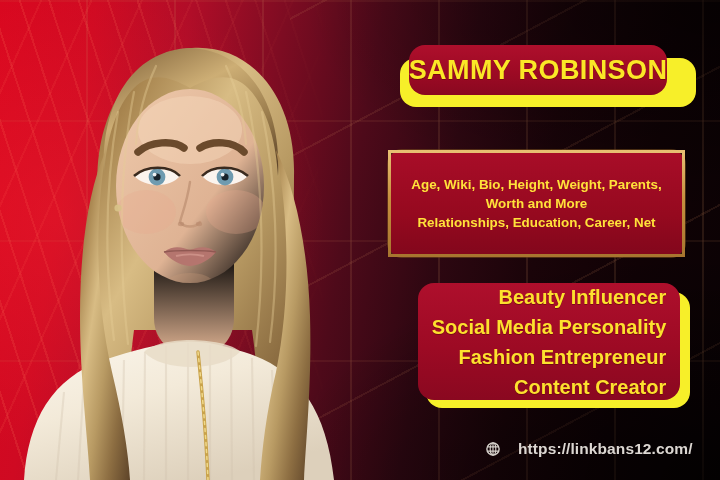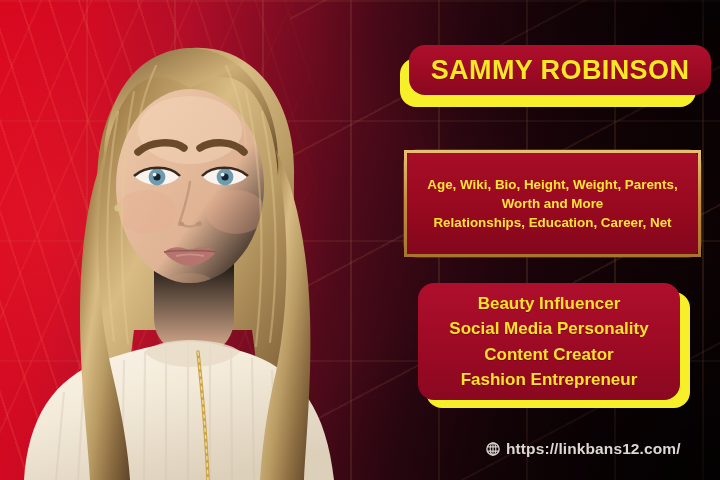--- a/index.html
+++ b/index.html
@@ -120,34 +120,34 @@
     box-sizing: border-box;
   }
 
   
   #title-shadow {
     left: 400px; top: 58px;
     width: 296px; height: 49px;
   }
   #title-panel {
     left: 409px; top: 45px;
-    width: 302px; height: 50px;
+    width: 258px; height: 50px;
   }
   .title-text {
     color: #fbe727;
     font-size: 27px;
     font-weight: bold;
     letter-spacing: 0.4px;
     white-space: nowrap;
     text-shadow: 0 1px 0 rgba(90,10,0,0.55);
   }
 
   
   #detail-panel {
-    left: 404px; top: 150px;
+    left: 388px; top: 150px;
     width: 297px; height: 107px;
     border: 3px solid;
     border-image: linear-gradient(180deg, #e8bf72 0%, #c7903f 45%, #a8752f 100%) 1;
     border-radius: 14px;
     background:
       linear-gradient(180deg, #a80d28 0%, #96091f 60%, #83071c 100%);
     box-shadow: 0 0 0 1px rgba(120,80,30,0.55);
     padding: 12px 10px;
   }
   #detail-panel .inner {
@@ -161,36 +161,36 @@
   
   #roles-shadow {
     left: 426px; top: 292px;
     width: 264px; height: 116px;
   }
   #roles-panel {
     left: 418px; top: 283px;
     width: 262px; height: 117px;
   }
   #roles-panel .inner {
-    text-align: center;
+    text-align: right;
     color: #fde12e;
-    font-size: 17px;
+    font-size: 20px;
     font-weight: bold;
     line-height: 1.50;
     text-shadow: 0 1px 0 rgba(80,8,0,0.5);
   }
 
   
   #footer-url {
     position: absolute;
     left: 486px;
     top: 440px;
     display: flex;
     align-items: center;
-    gap: 6px;
+    gap: 18px;
   }
   #footer-url .globe {
     width: 14px; height: 14px;
     display: block;
     flex: none;
   }
   #footer-url .url-text {
     color: #dcd7d2;
     font-size: 15.5px;
     font-weight: bold;
@@ -365,22 +365,22 @@
       <div>Worth and More</div>
       <div>Relationships, Education, Career, Net</div>
     </div>
   </div>
 
   <div class="shadow-plate" id="roles-shadow"></div>
   <div class="panel" id="roles-panel">
     <div class="inner">
       <div>Beauty Influencer</div>
       <div>Social Media Personality</div>
+      <div>Fashion Entrepreneur</div>
       <div>Content Creator</div>
-      <div>Fashion Entrepreneur</div>
     </div>
   </div>
 
   <div id="footer-url">
     <svg class="globe" viewBox="0 0 16 16">
       <circle cx="8" cy="8" r="7" fill="none" stroke="#d6d1cb" stroke-width="1.6"></circle>
       <ellipse cx="8" cy="8" rx="3.2" ry="7" fill="none" stroke="#d6d1cb" stroke-width="1.3"></ellipse>
       <path d="M1.4 5.6 H14.6 M1.4 10.4 H14.6 M8 1 V15" stroke="#d6d1cb" stroke-width="1.3" fill="none"></path>
     </svg>
     <span class="url-text">https://linkbans12.com/</span>

